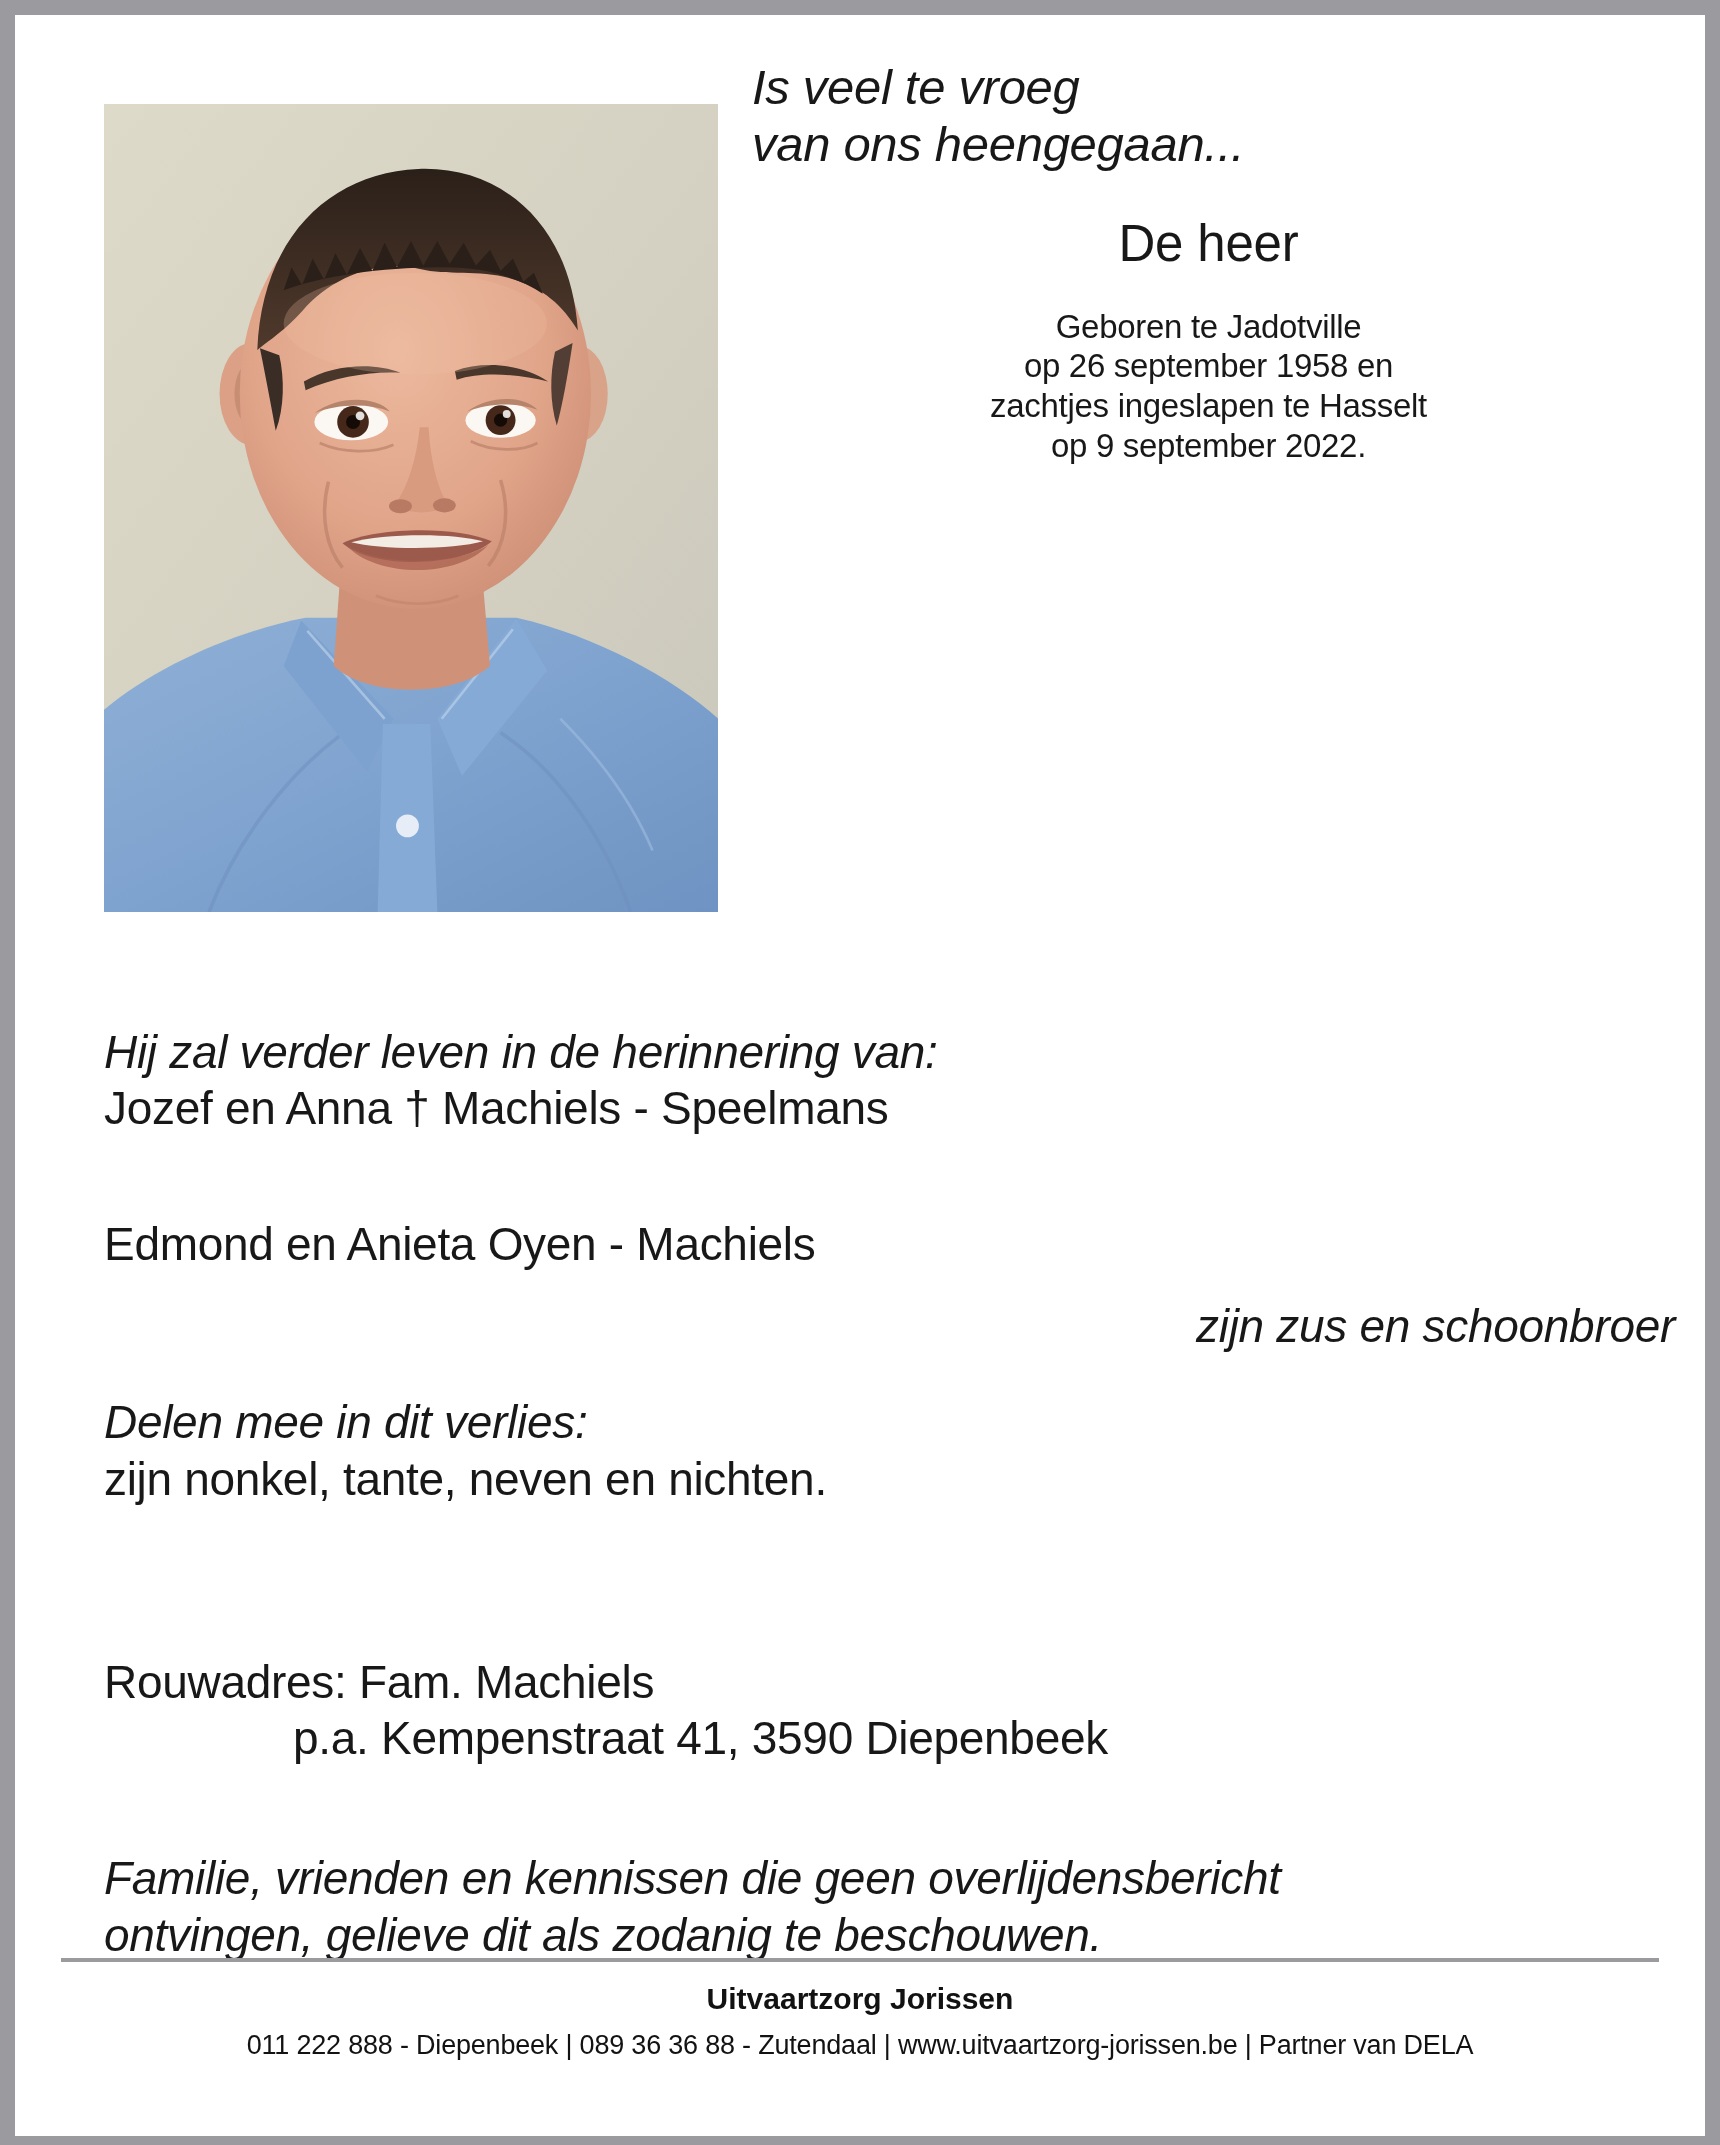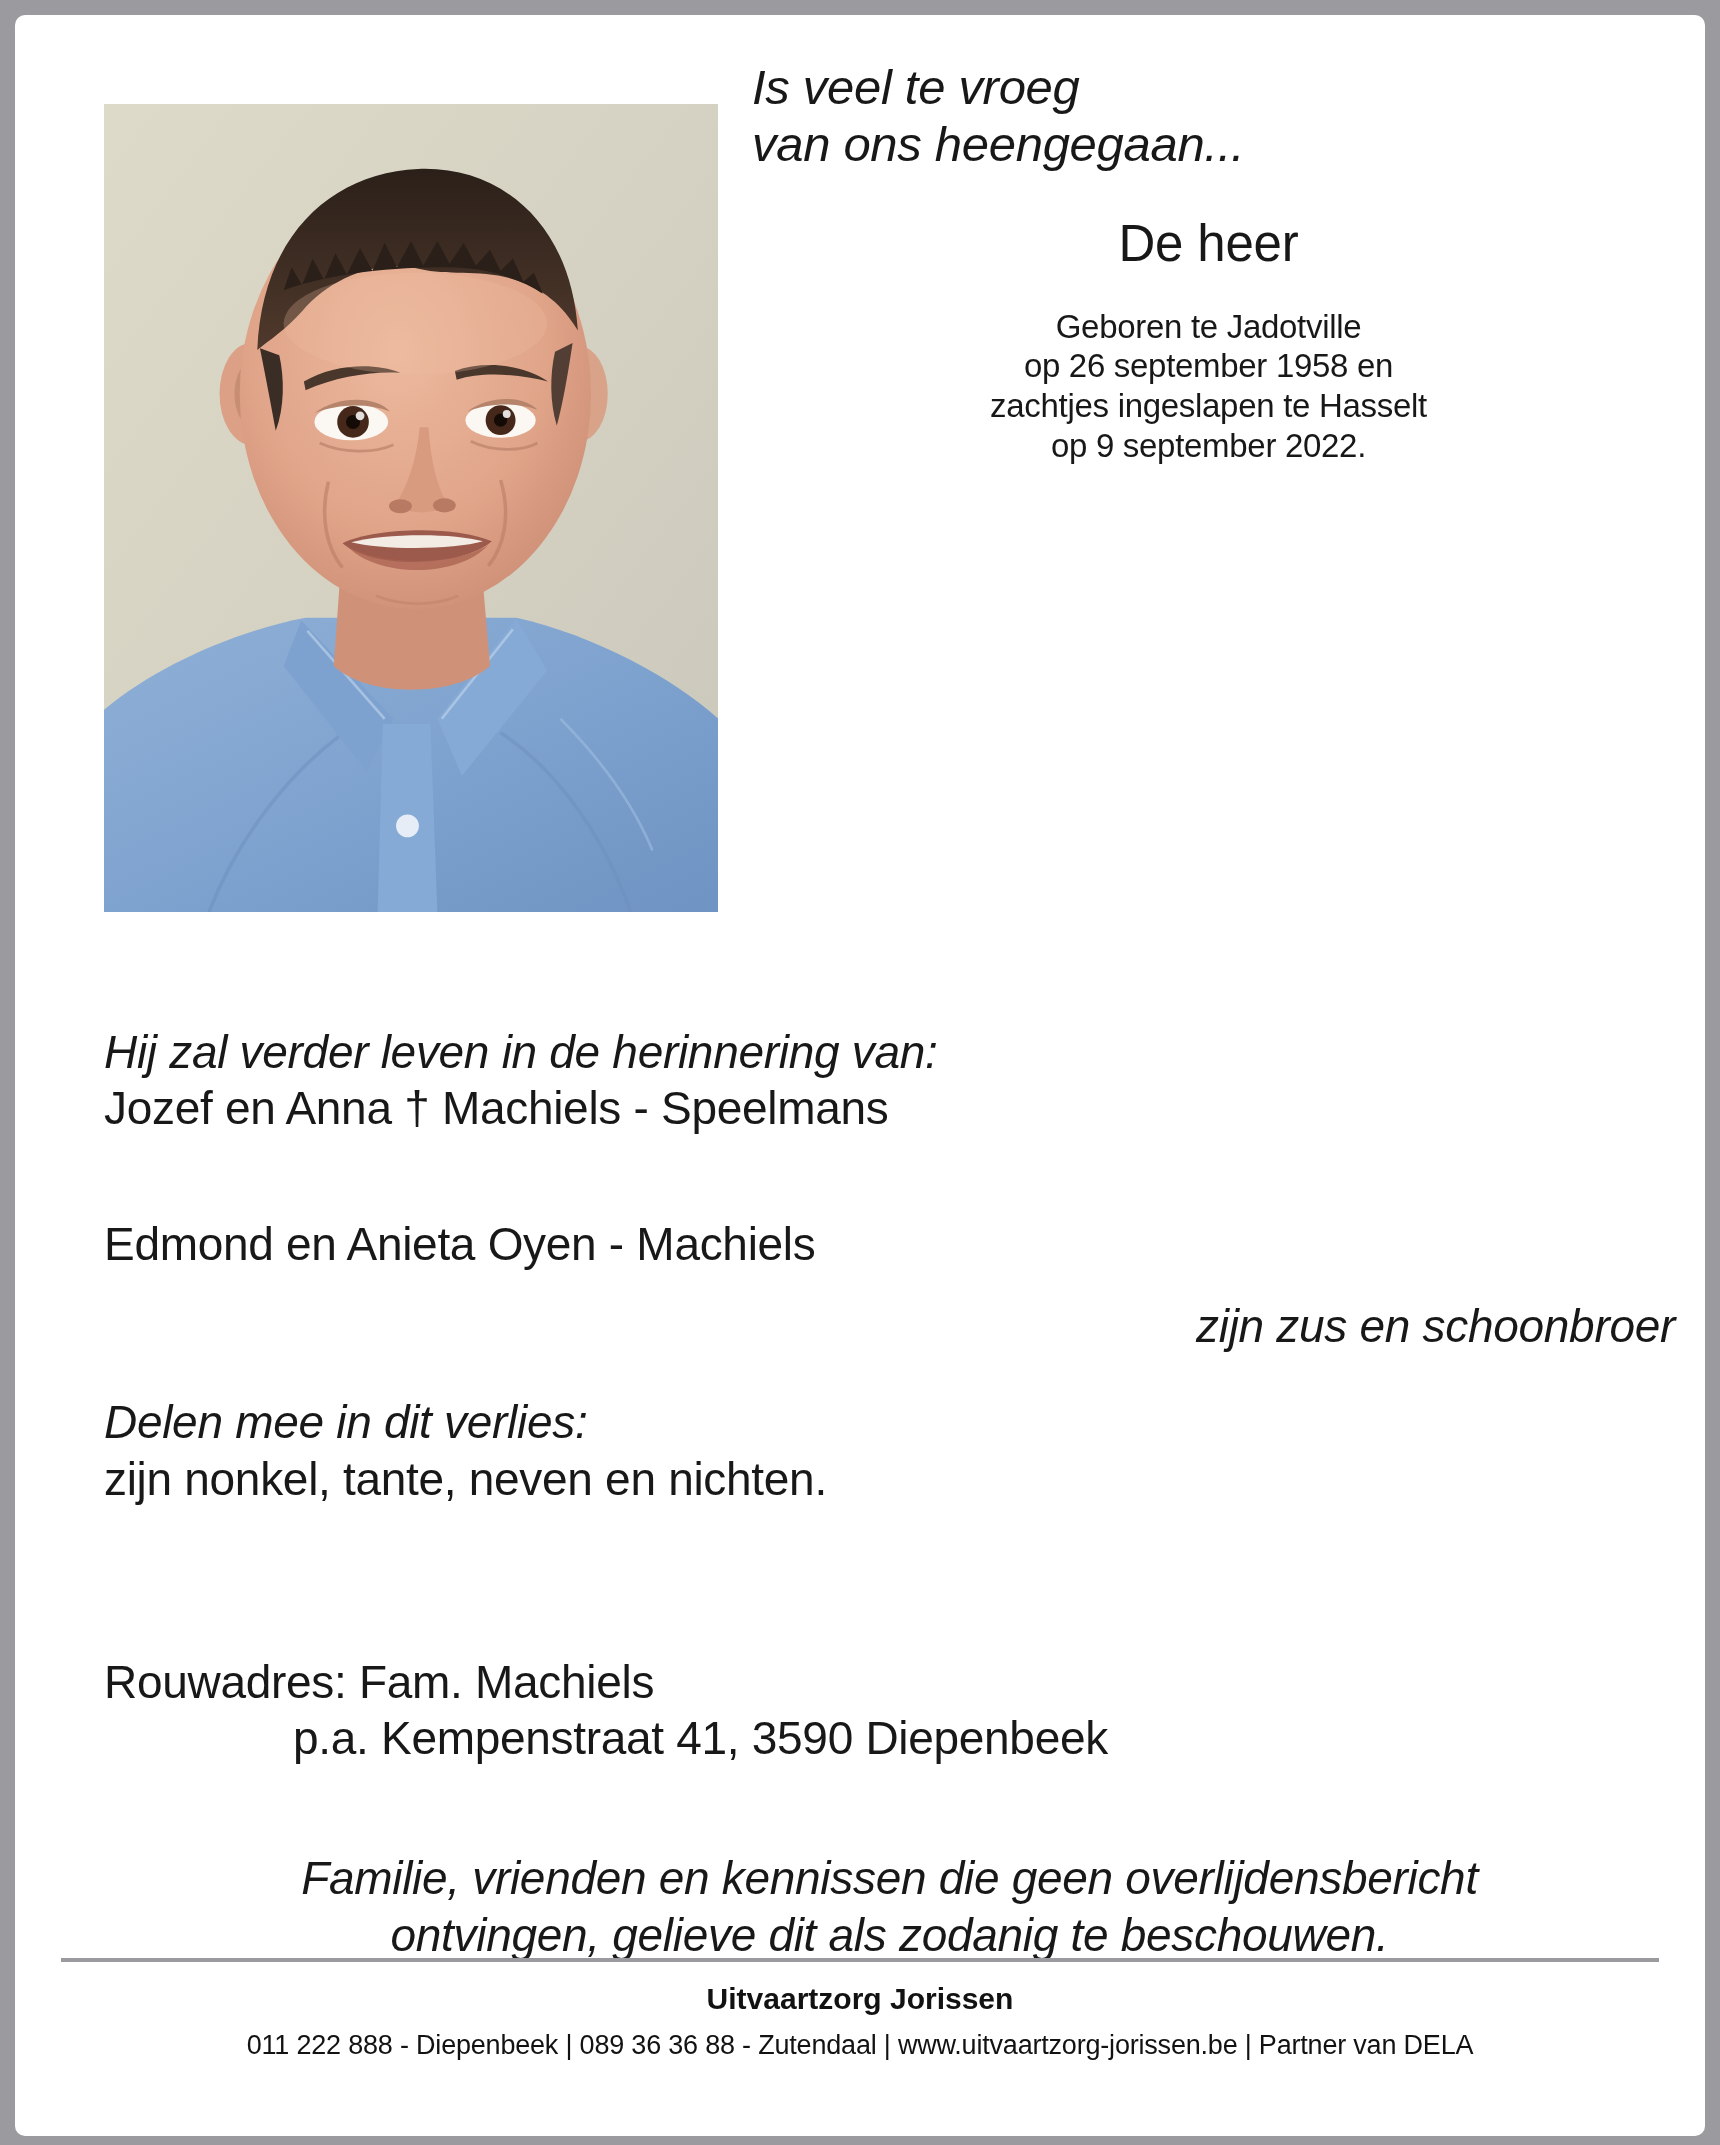--- a/index.html
+++ b/index.html
@@ -21,21 +21,20 @@
     overflow: hidden;
   }
 
   .card-inner {
     position: relative;
     width: 100%;
     height: 100%;
     background: #ffffff;
     box-sizing: border-box;
     overflow: hidden;
-    border-radius: 10px;
   }
 
   
   .top-area {
     position: absolute;
     left: 0;
     top: 0;
     width: 100%;
     height: 930px;
   }
@@ -121,21 +120,21 @@
   .gap-md { height: 40px; }
   .gap-lg { height: 63px; }
   .gap-xl { height: 84px; }
 
   .indent-addr { padding-left: 189px; }
 
   .closing {
     font-style: italic;
     font-size: 46px;
     line-height: 1.24;
-    text-align: center;
+    text-align: left;
     letter-spacing: -0.3px;
     color: #181818;
   }
   .closing div { white-space: nowrap; }
 
   
   .divider {
     position: absolute;
     left: 46px;
     top: 1943px;

